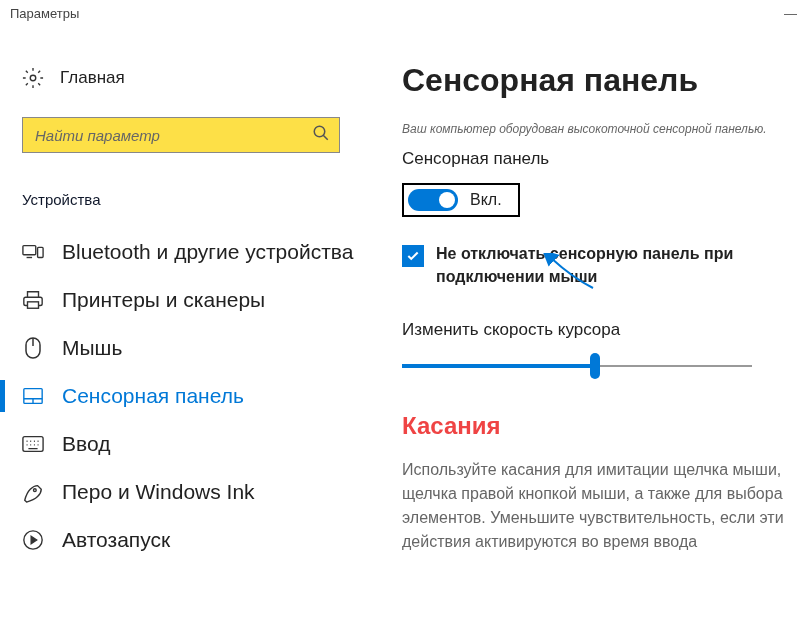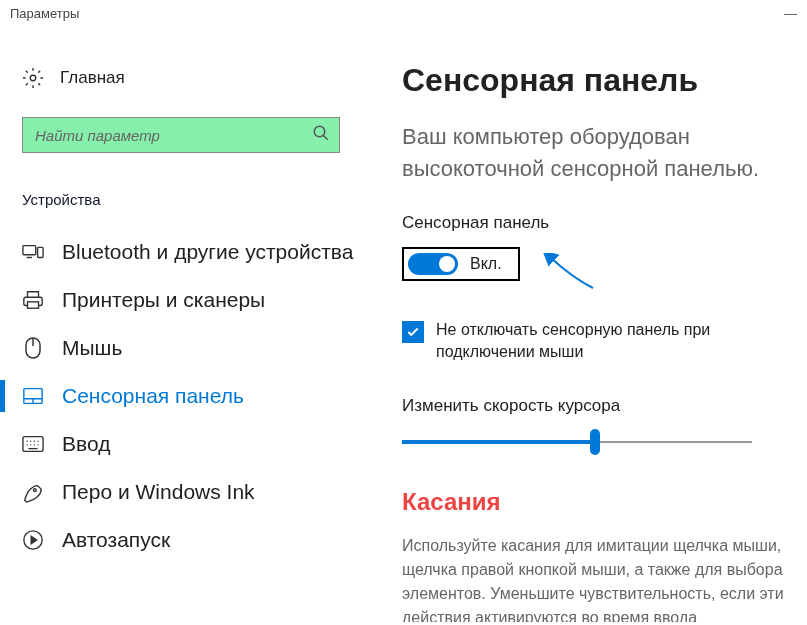--- a/index.html
+++ b/index.html
@@ -23,21 +23,21 @@
     .home-row .icon { width: 22px; height: 22px; display: flex; align-items: center; justify-content: center; }
     .home-row span.label { font-size: 17px; color: #222; }
     
     .search-wrap { position: relative; width: 318px; margin-bottom: 38px; }
     .search-input {
       width: 100%;
       height: 36px;
       border: 1px solid #888;
       padding: 0 22px 0 12px;
       font-size: 15px;
-      background: #86efac;
+      background: #fde047;
       font-style: italic;
       color: #666;
     }
     .search-input::placeholder { color: #666; font-style: italic; }
     .search-icon { position: absolute; right: 10px; top: 50%; transform: translateY(-50%); }
     
     .category-heading { font-size: 15px; color: #0f172a; margin-bottom: 20px; }
     
     .nav-item { 
       display: flex; 
@@ -59,31 +59,31 @@
       left: 0;
       top: 8px;
       bottom: 8px;
       width: 5px;
       background: #0078d7;
     }
     .nav-item.active svg { stroke: #0078d7; fill: none; }
     
     .main { padding-top: 35px; padding-left: 30px; flex: 1; overflow: hidden; }
     .page-title { font-size: 32px; font-weight: 600; color: #222; margin-bottom: 22px; }
-    .desc { font-size: 22px; color: #666; line-height: 1.45; margin-bottom: 28px; }
+    .desc { font-size: 12px; color: #666; line-height: 1.45; margin-bottom: 11px; font-style: italic; }
     
     .setting-label { font-size: 17px; color: #222; margin-bottom: 14px; }
     
     .toggle-wrap { 
       display: inline-flex; 
       align-items: center; 
       gap: 12px; 
       border: 2.5px solid #000; 
       padding: 4px 16px 4px 4px; 
-      margin-bottom: 20px;
+      margin-bottom: 8px;
     }
     .toggle {
       width: 50px;
       height: 22px;
       background: #0078d7;
       border-radius: 11px;
       position: relative;
     }
     .toggle::after {
       content: "";
@@ -107,21 +107,21 @@
     .checkbox-row { display: flex; align-items: flex-start; gap: 12px; margin-top: 18px; margin-bottom: 32px; }
     .checkbox { 
       width: 22px; height: 22px; 
       background: #0078d7; 
       display: flex; 
       align-items: center; 
       justify-content: center;
       flex-shrink: 0;
       margin-top: 2px;
     }
-    .checkbox-label { font-size: 16px; color: #222; line-height: 1.4; }
+    .checkbox-label { font-size: 16px; color: #222; line-height: 1.4; font-weight: bold; }
     
     .slider-wrap { margin-bottom: 36px; }
     .slider { position: relative; width: 350px; height: 20px; margin-top: 16px; }
     .slider-track { position: absolute; top: 9px; height: 2px; background: #999; left: 0; right: 0; }
     .slider-fill { position: absolute; top: 8px; height: 4px; background: #0078d7; left: 0; width: 55%; }
     .slider-thumb { 
       position: absolute; 
       left: 55%; 
       top: 50%; 
       transform: translate(-50%, -50%);

